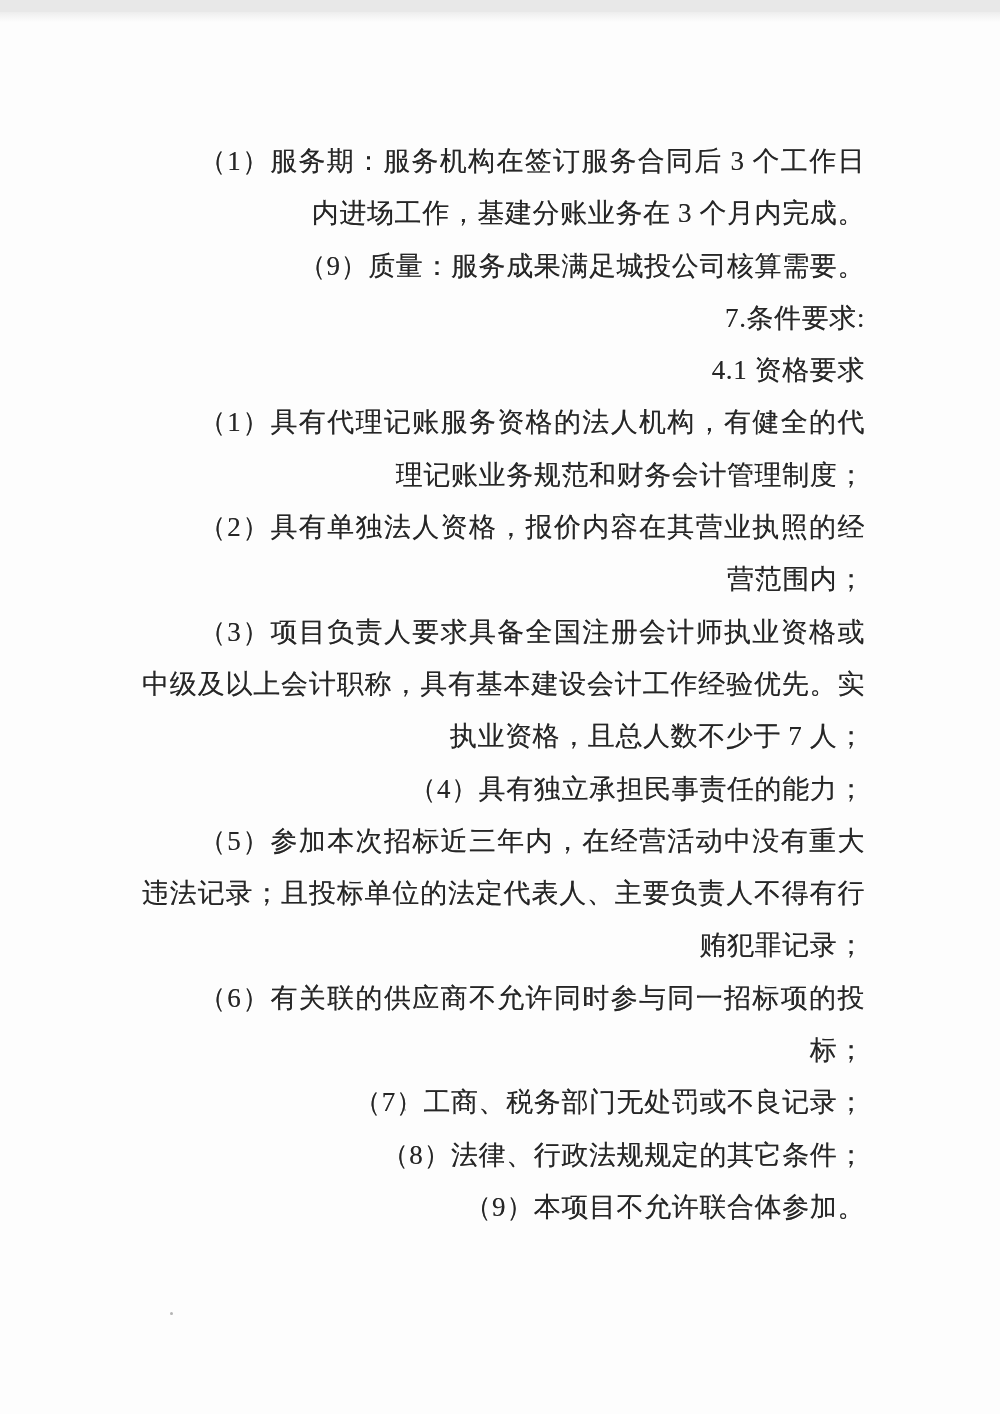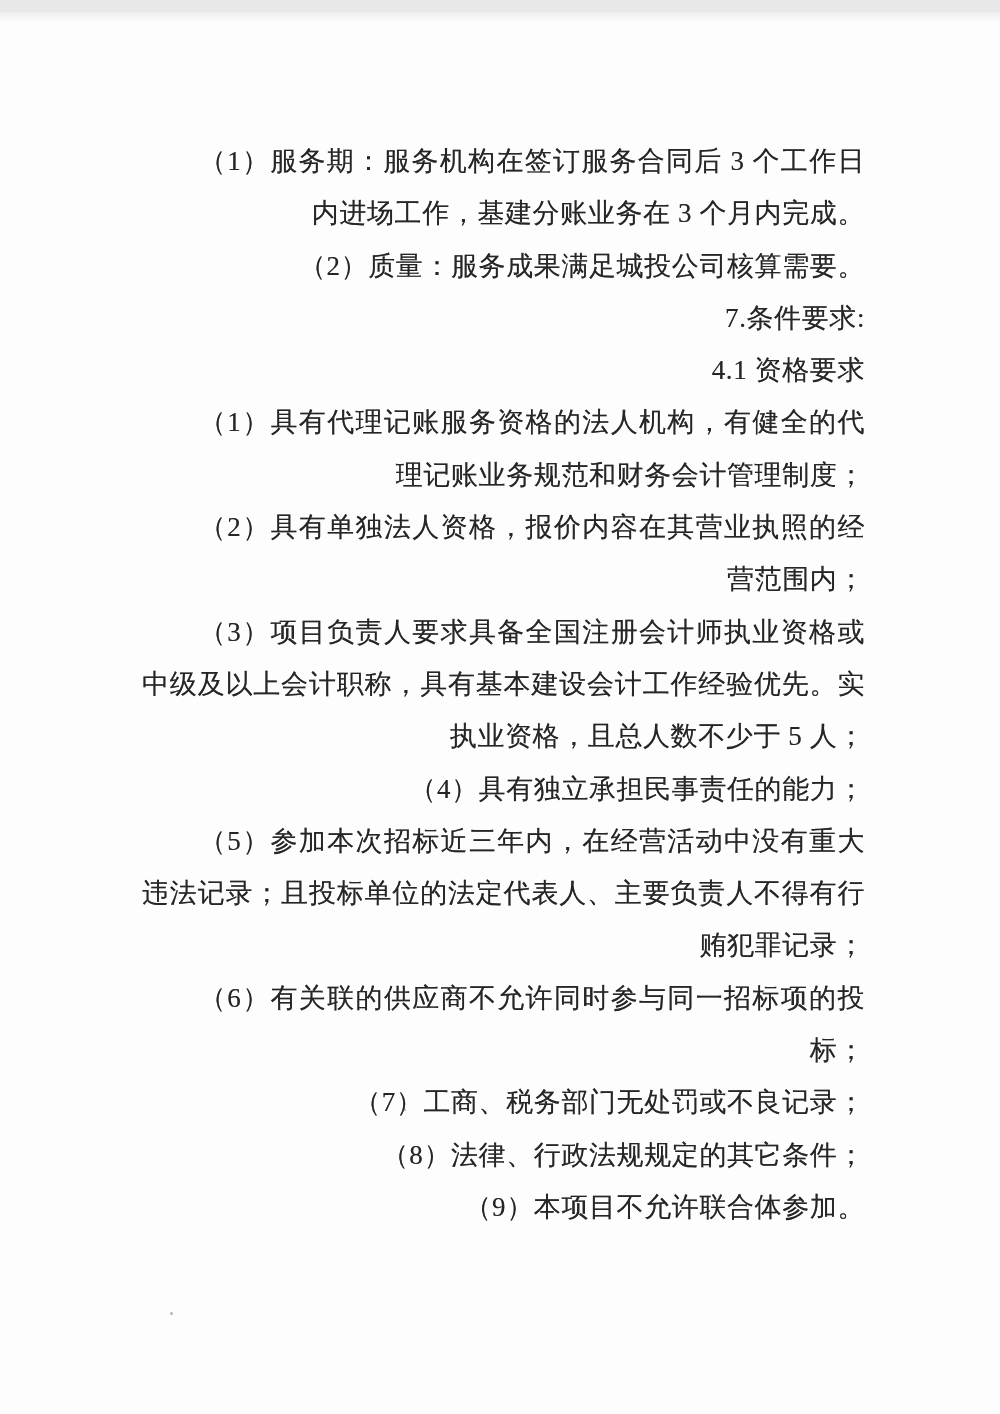--- a/index.html
+++ b/index.html
@@ -56,30 +56,30 @@
 </style>
 </head>
 <body>
 
 <div class="page">
   <div class="scan-edge"></div>
   <div class="content" id="doc-content">
 
   <div class="line indent justify">（1）服务期：服务机构在签订服务合同后 3 个工作日</div>
       <div class="line">内进场工作，基建分账业务在 3 个月内完成。</div>
-      <div class="line indent">（2）质量：服务成果满足城投公司核算需要。</div>
+      <div class="line indent">（9）质量：服务成果满足城投公司核算需要。</div>
       <div class="line indent">7.条件要求:</div>
       <div class="line indent">4.1 资格要求</div>
       <div class="line indent justify">（1）具有代理记账服务资格的法人机构，有健全的代</div>
       <div class="line">理记账业务规范和财务会计管理制度；</div>
       <div class="line indent justify">（2）具有单独法人资格，报价内容在其营业执照的经</div>
       <div class="line">营范围内；</div>
       <div class="line indent justify">（3）项目负责人要求具备全国注册会计师执业资格或</div>
       <div class="line justify">中级及以上会计职称，具有基本建设会计工作经验优先。实</div>
-      <div class="line">执业资格，且总人数不少于 5 人；</div>
+      <div class="line">执业资格，且总人数不少于 7 人；</div>
       <div class="line indent">（4）具有独立承担民事责任的能力；</div>
       <div class="line indent justify">（5）参加本次招标近三年内，在经营活动中没有重大</div>
       <div class="line justify">违法记录；且投标单位的法定代表人、主要负责人不得有行</div>
       <div class="line">贿犯罪记录；</div>
       <div class="line indent justify">（6）有关联的供应商不允许同时参与同一招标项的投</div>
       <div class="line">标；</div>
       <div class="line indent">（7）工商、税务部门无处罚或不良记录；</div>
       <div class="line indent">（8）法律、行政法规规定的其它条件；</div>
       <div class="line indent">（9）本项目不允许联合体参加。</div>
     </div>

